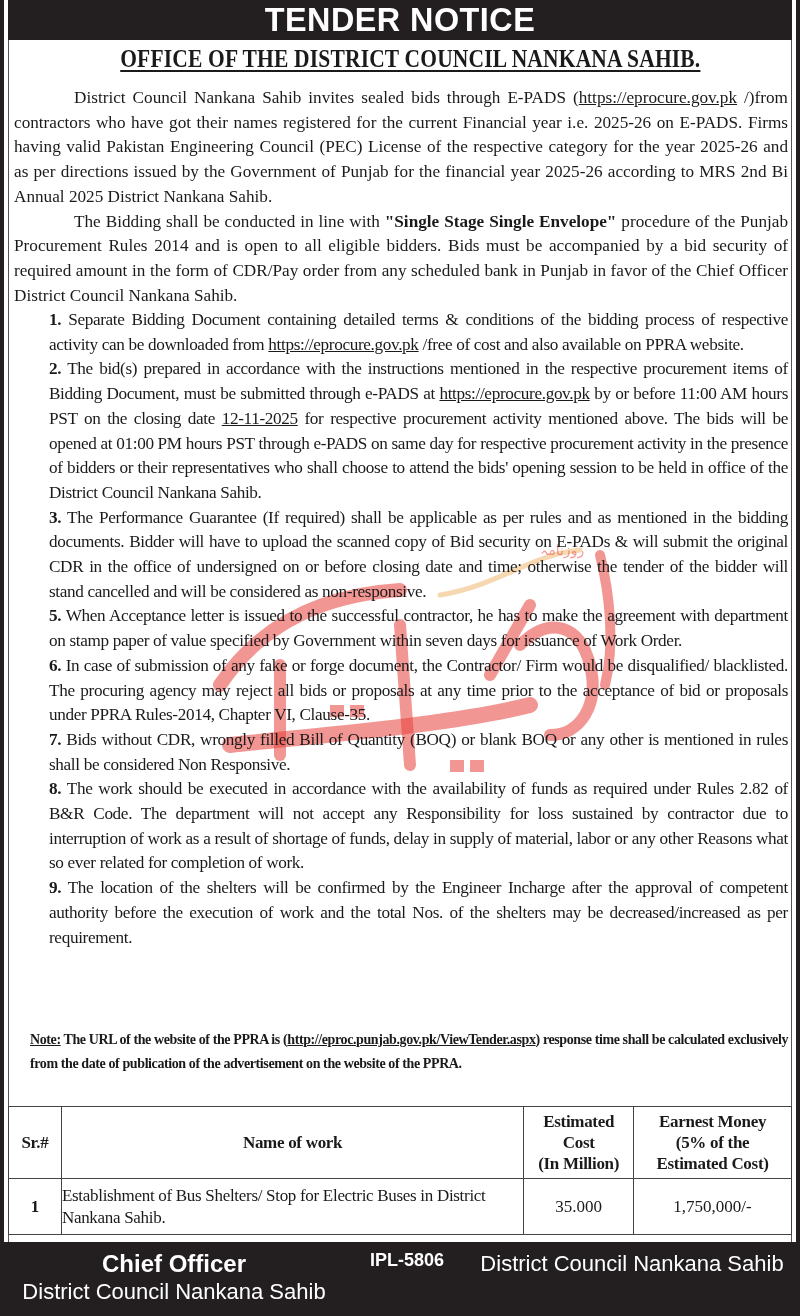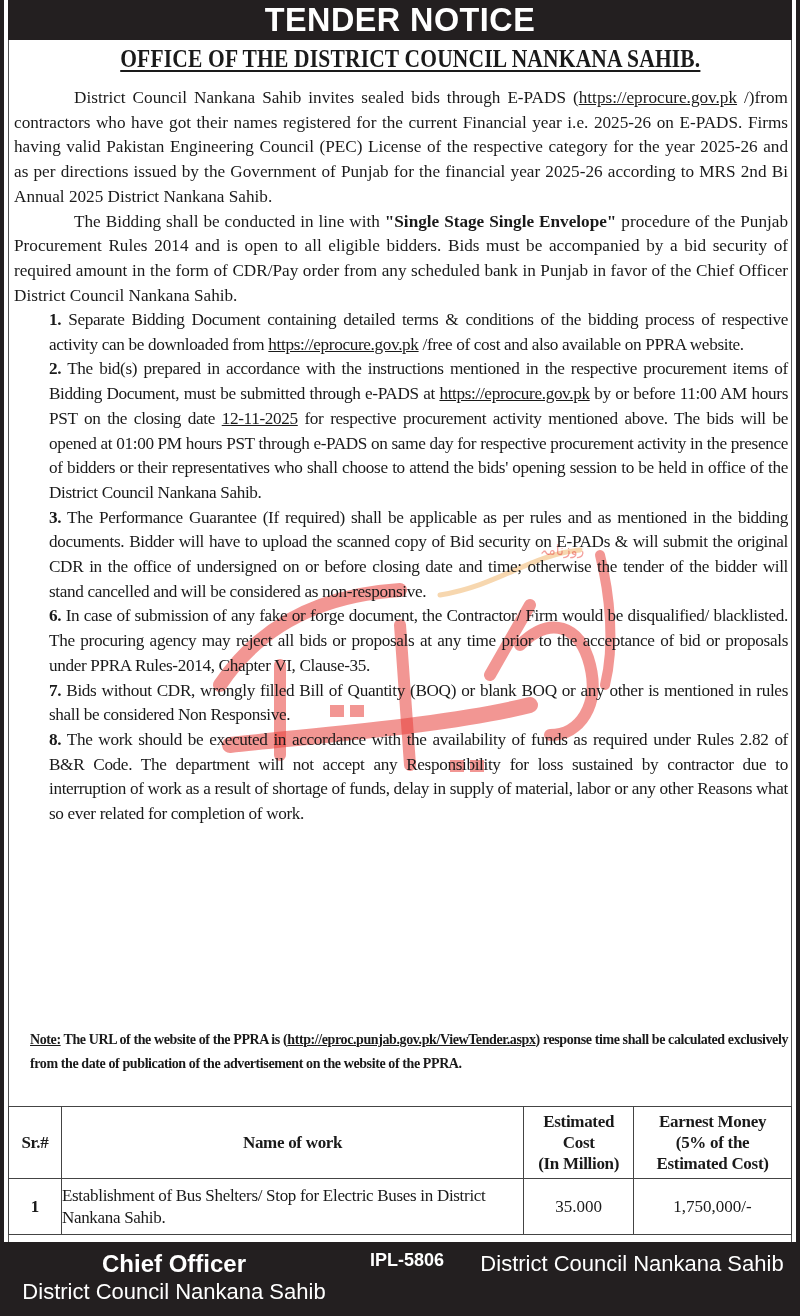--- a/index.html
+++ b/index.html
@@ -129,27 +129,33 @@
   <p>
     <b>1.</b><span> Separate Bidding Document containing detailed terms &amp; conditions of the bidding process of respective activity can be downloaded from </span><a class="link">https://eprocure.gov.pk</a><span> /free of cost and also available on PPRA website.</span>
   </p>
   <p>
     <b>2.</b><span> The bid(s) prepared in accordance with the instructions mentioned in the respective procurement items of Bidding Document, must be submitted through e-PADS at </span><a class="link">https://eprocure.gov.pk</a><span> by or before 11:00 AM hours PST on the closing date </span><u class="date">12-11-2025</u><span> for respective procurement activity mentioned above. The bids will be opened at 01:00 PM hours PST through e-PADS on same day for respective procurement activity in the presence of bidders or their representatives who shall choose to attend the bids' opening session to be held in office of the District Council Nankana Sahib.</span>
   </p>
   <p>
     <b>3.</b><span> The Performance Guarantee (If required) shall be applicable as per rules and as mentioned in the bidding documents. Bidder will have to upload the scanned copy of Bid security on E-PADs &amp; will submit the original CDR in the office of undersigned on or before closing date and time; otherwise the tender of the bidder will stand cancelled and will be considered as non-responsive.</span>
   </p>
   <p>
+    <b>5.</b><span> When Acceptance letter is issued to the successful contractor, he has to make the agreement with department on stamp paper of value specified by Government within seven days for issuance of Work Order.</span>
+  </p>
+  <p>
     <b>6.</b><span> In case of submission of any fake or forge document, the Contractor/ Firm would be disqualified/ blacklisted. The procuring agency may reject all bids or proposals at any time prior to the acceptance of bid or proposals under PPRA Rules-2014, Chapter VI, Clause-35.</span>
   </p>
   <p>
     <b>7.</b><span>  Bids without CDR, wrongly filled Bill of Quantity (BOQ) or blank BOQ or any other is mentioned in rules shall be considered Non Responsive.</span>
   </p>
   <p>
     <b>8.</b><span> The work should be executed in accordance with the availability of funds as required under Rules 2.82 of B&amp;R Code. The department will not accept any Responsibility for loss sustained by contractor due to interruption of work as a result of shortage of funds, delay in supply of material, labor or any other Reasons what so ever related for completion of work.</span>
+  </p>
+  <p>
+    <b>9.</b><span> The location of the shelters will be confirmed by the Engineer Incharge after the approval of competent authority before the execution of work and the total Nos. of the shelters may be decreased/increased as per requirement.</span>
   </p>
 </div>
 
 <div class="note">
   <span class="note-label">Note:</span><span> The URL of the website of the PPRA is (</span><a class="link">http://eproc.punjab.gov.pk/ViewTender.aspx</a><span>) response time shall be calculated exclusively from the date of publication of the advertisement on the website of the PPRA.</span>
 </div>
 
 <table class="works">
   <colgroup>
     <col style="width:53px">

